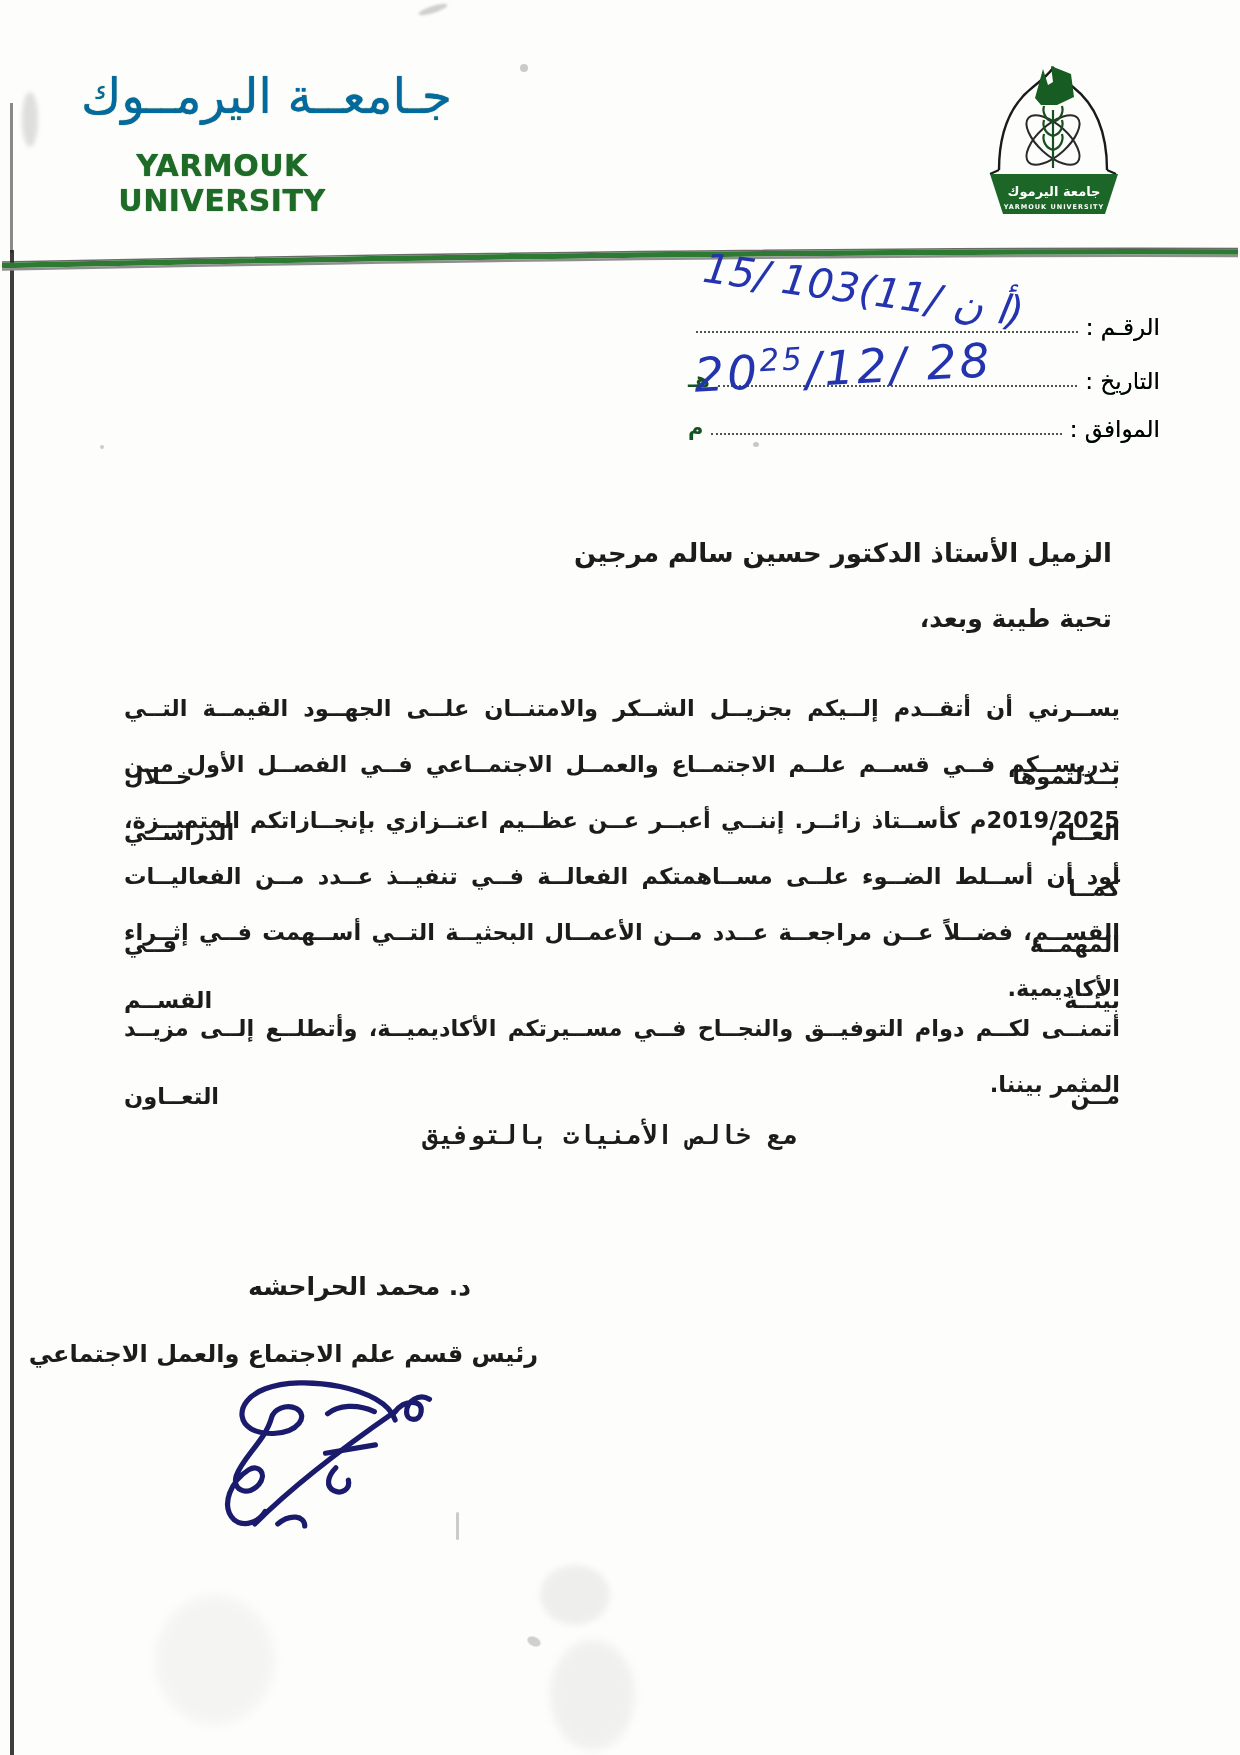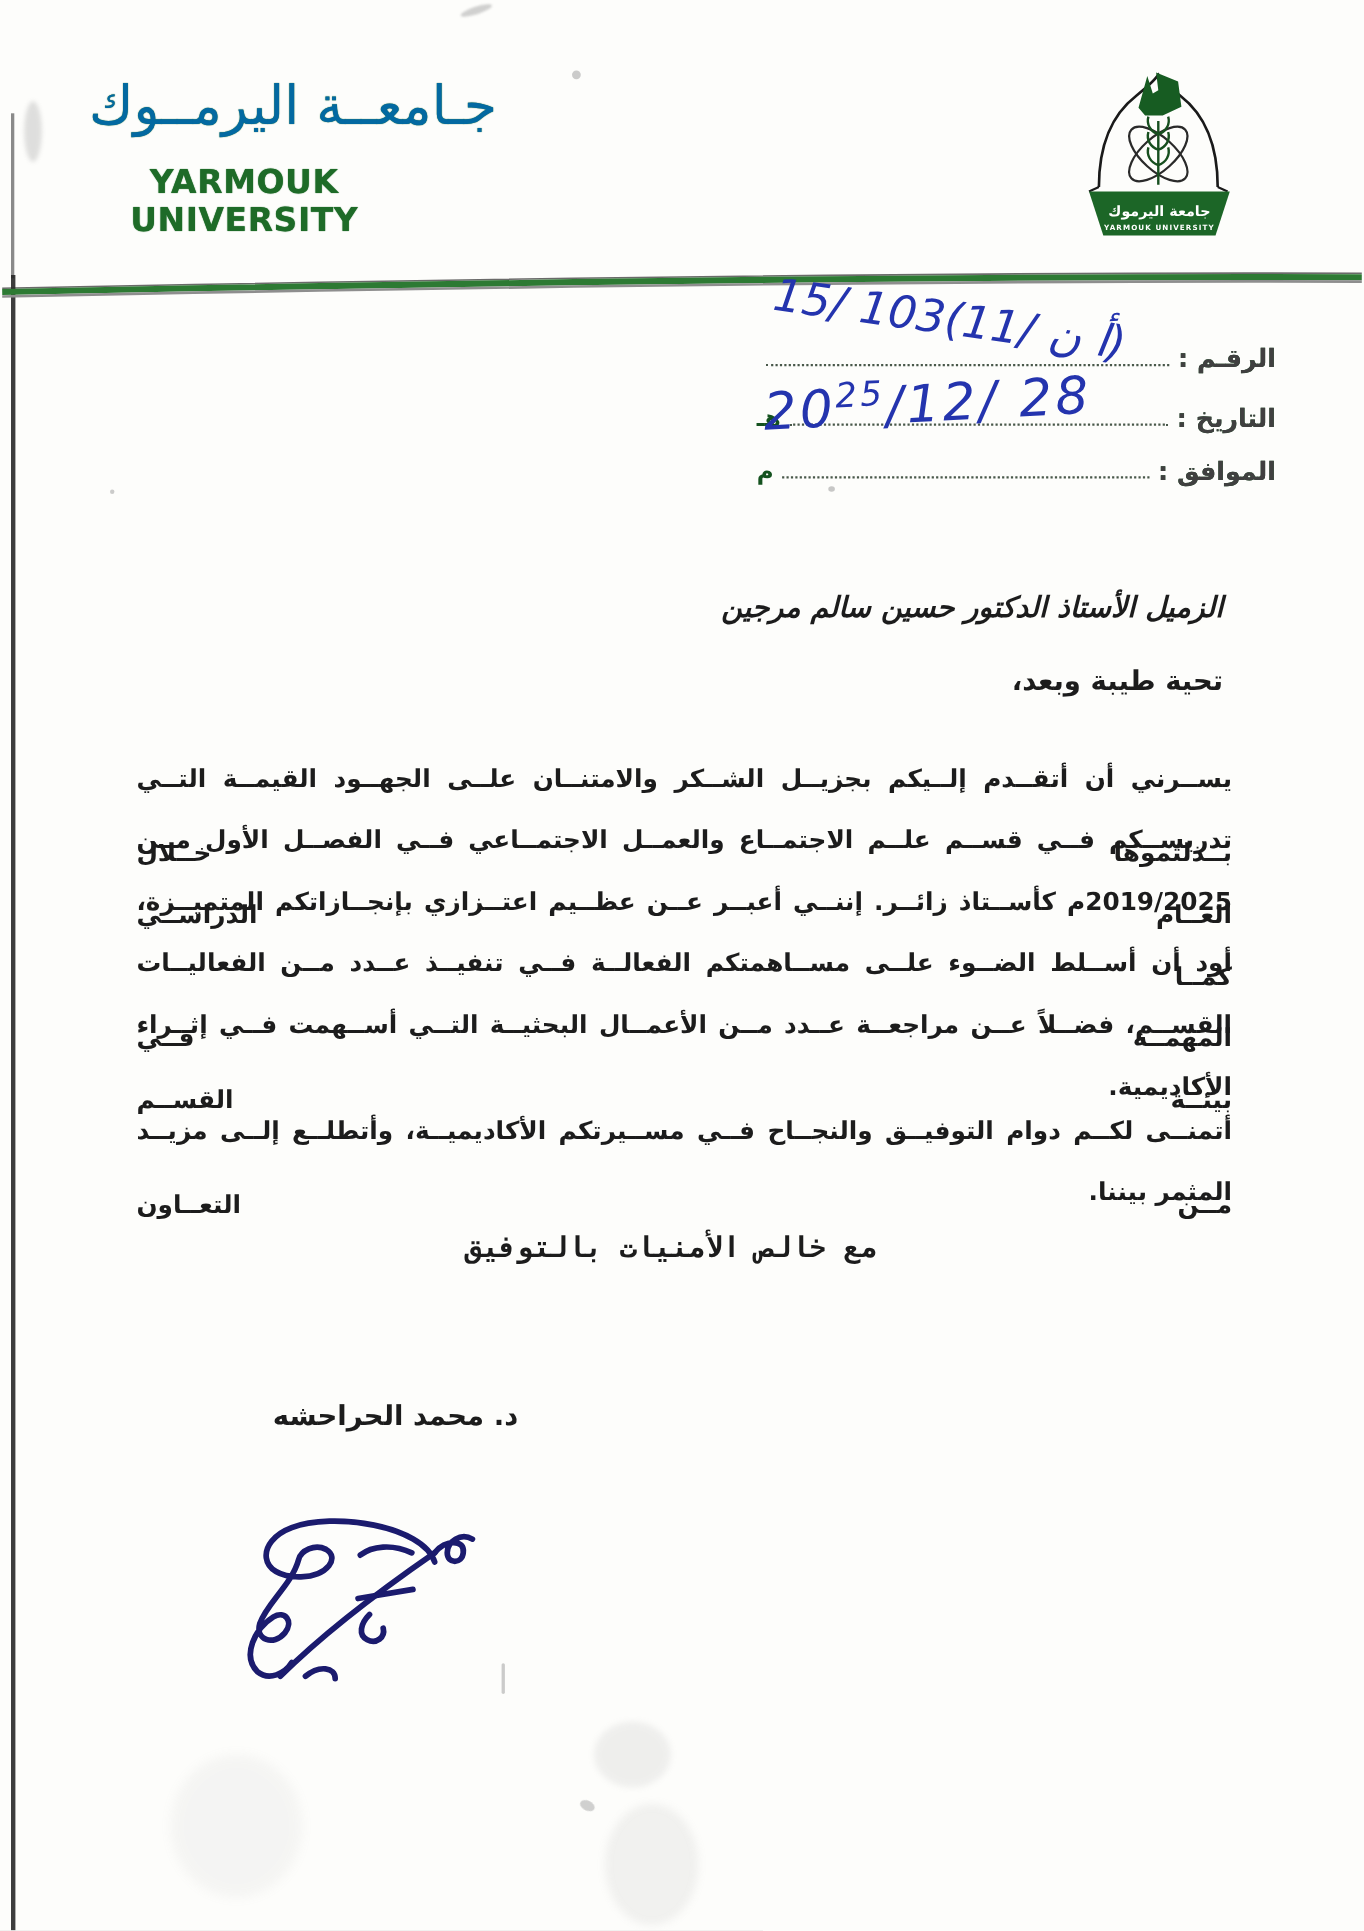--- a/index.html
+++ b/index.html
@@ -28,36 +28,36 @@
 
   
   .band{left:0;top:244px;}
 
   
   .ref-row{
     position:absolute;display:flex;direction:rtl;align-items:flex-end;
     width:472px;right:80px;height:38px;
   }
   .ref-label{
-    font-size:23px;font-weight:bold;color:#404040;white-space:nowrap;
+    font-size:23px;font-weight:normal;color:#000000;white-space:nowrap;
     text-shadow:0 0 .5px #14521f;
   }
   .dotline{flex:1 1 auto;border-bottom:2.5px dotted #49584a;margin:0 8px 7px 8px;height:0;}
   .ref-suffix{font-size:21px;font-weight:bold;color:#14521f;padding-bottom:2px;}
   .hw{
     position:absolute;color:#2434ae;font-style:italic;white-space:nowrap;
     font-family:"DejaVu Sans",sans-serif;
   }
   .hw-ref{left:702px;top:266px;font-size:41px;transform:rotate(8deg);letter-spacing:2px;}
   .hw-date{left:694px;top:340px;font-size:47px;transform:rotate(-3deg);letter-spacing:3px;}
   .hw-date .sup{display:inline-block;font-size:31px;transform:translateY(-17px);}
 
   
   .addressee{
-    right:128px;top:538px;font-size:26px;font-weight:bold;direction:rtl;white-space:nowrap;font-style:italic;
+    right:128px;top:538px;font-size:26px;font-weight:bold;direction:rtl;white-space:nowrap;
   }
   .salutation{
     right:128px;top:604px;font-size:25px;font-weight:bold;direction:rtl;white-space:nowrap;
   }
   .para{position:absolute;left:124px;right:120px;direction:rtl;}
   .para-1{top:674px;}
   .para-2{top:994px;}
   .body-line{
     font-size:22.5px;font-weight:bold;line-height:68px;height:56px;
     text-align:justify;text-align-last:justify;white-space:normal;
@@ -149,20 +149,21 @@
   </div>
 
   <div class="para para-2">
     <div class="body-line">أتمنــى لكــم دوام التوفيــق والنجــاح فــي مســيرتكم الأكاديميــة، وأتطلــع إلــى مزيــد مــن التعــاون</div>
     <div class="body-line last">المثمر بيننا.</div>
   </div>
 
   <div class="abs closing">مع خالص الأمنيات بالتوفيق</div>
 
   <div class="abs signer-name">د. محمد الحراحشه</div>
+  <div class="abs signer-title">رئيس قسم علم الاجتماع والعمل الاجتماعي</div>
 
   <svg class="abs signature" width="260" height="185" viewBox="0 0 250 178">
     <g fill="none" stroke="#1b1b6e" stroke-width="5" stroke-linecap="round" stroke-linejoin="round">
       <path d="M205,50 C195,18 115,6 80,20 C48,32 50,64 88,63 C112,62 122,46 110,39 C100,34 88,40 86,48 C80,70 58,86 52,104 C48,118 64,124 74,112 C82,102 74,92 64,98 C48,108 36,132 50,146 C60,154 74,148 80,138"></path>
       <path d="M185,42 C168,34 150,36 140,44"></path>
       <path d="M138,82 L186,74"></path>
       <path d="M148,96 C140,104 138,114 146,118 C154,122 162,116 160,108"></path>
       <path d="M70,150 C100,120 150,80 205,42"></path>
       <path d="M205,42 C214,30 232,30 230,42 C229,52 216,52 216,42 C216,32 228,24 238,30"></path>
       <path d="M92,150 C104,140 118,142 118,152"></path>

